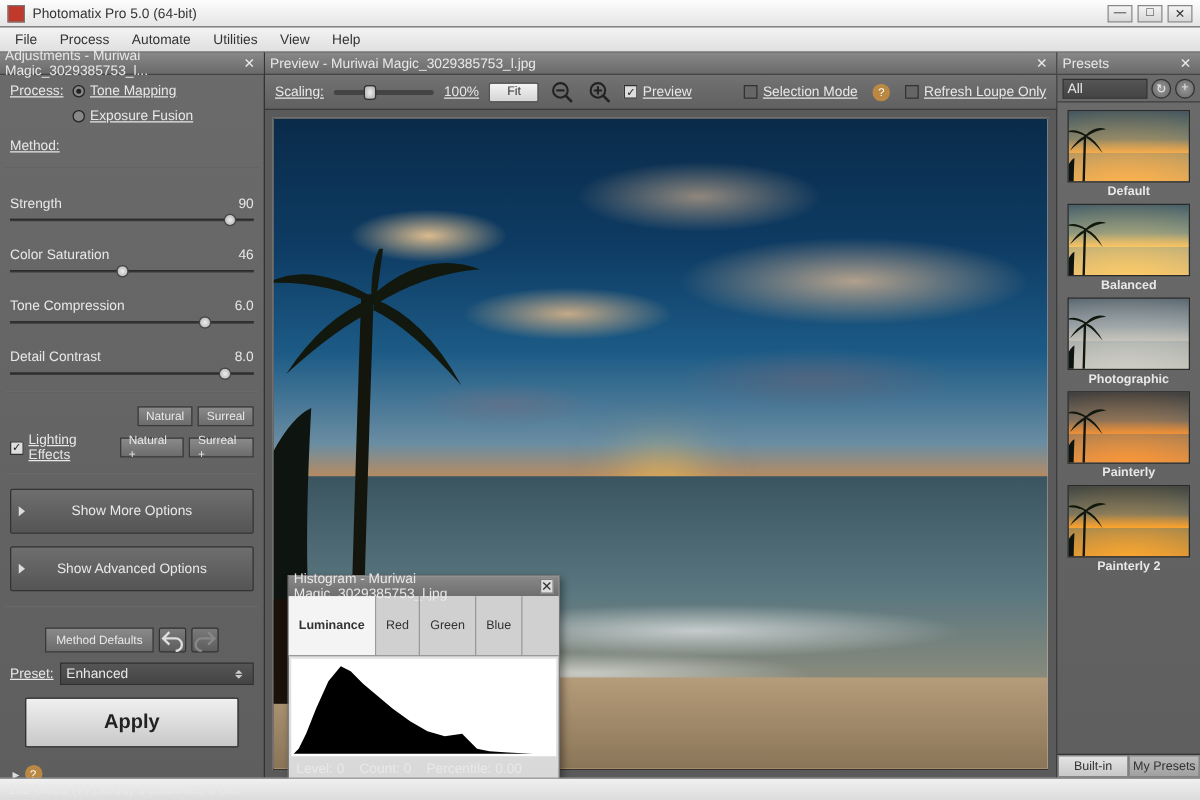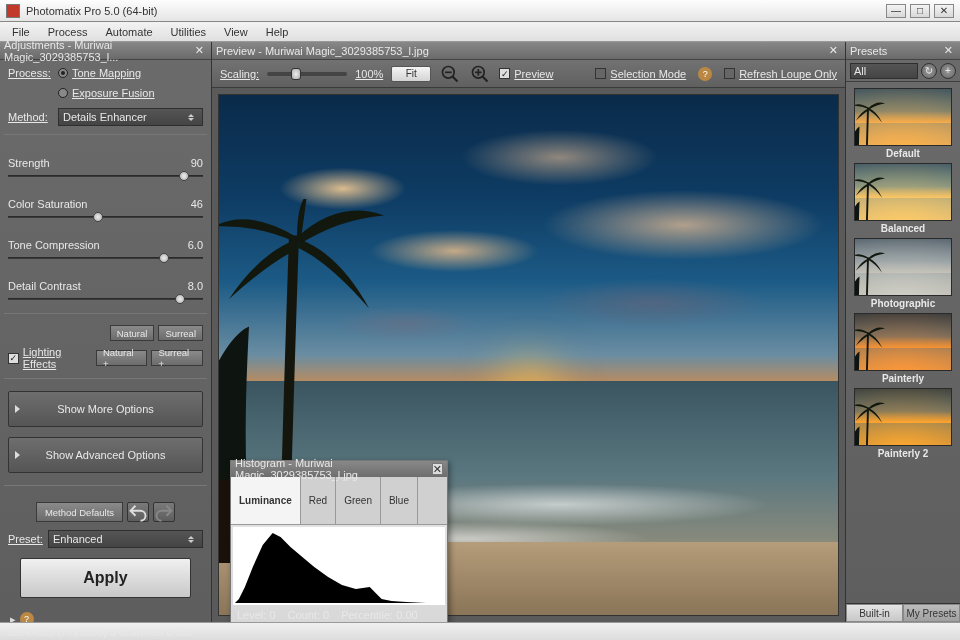--- a/index.html
+++ b/index.html
@@ -160,24 +160,20 @@
         <span class="radio on"></span>
         <span class="label">Tone Mapping</span>
       </div>
       <div class="row">
         <span style="width:50px"></span>
         <span class="radio"></span>
         <span class="label">Exposure Fusion</span>
       </div>
       <div class="row" style="margin-top:4px">
         <span class="label" style="width:50px">Method:</span>
-        <div class="selectbox">
-          <span>Details Enhancer</span>
-          <span class="caret"></span>
-        </div>
       </div>
       <div class="hr"></div>
 
       <div class="sliderrow">
         <div class="top">
             <span>Strength</span>
             <span>90</span>
           </div>
         <div class="slider">
             <div class="track"></div>

